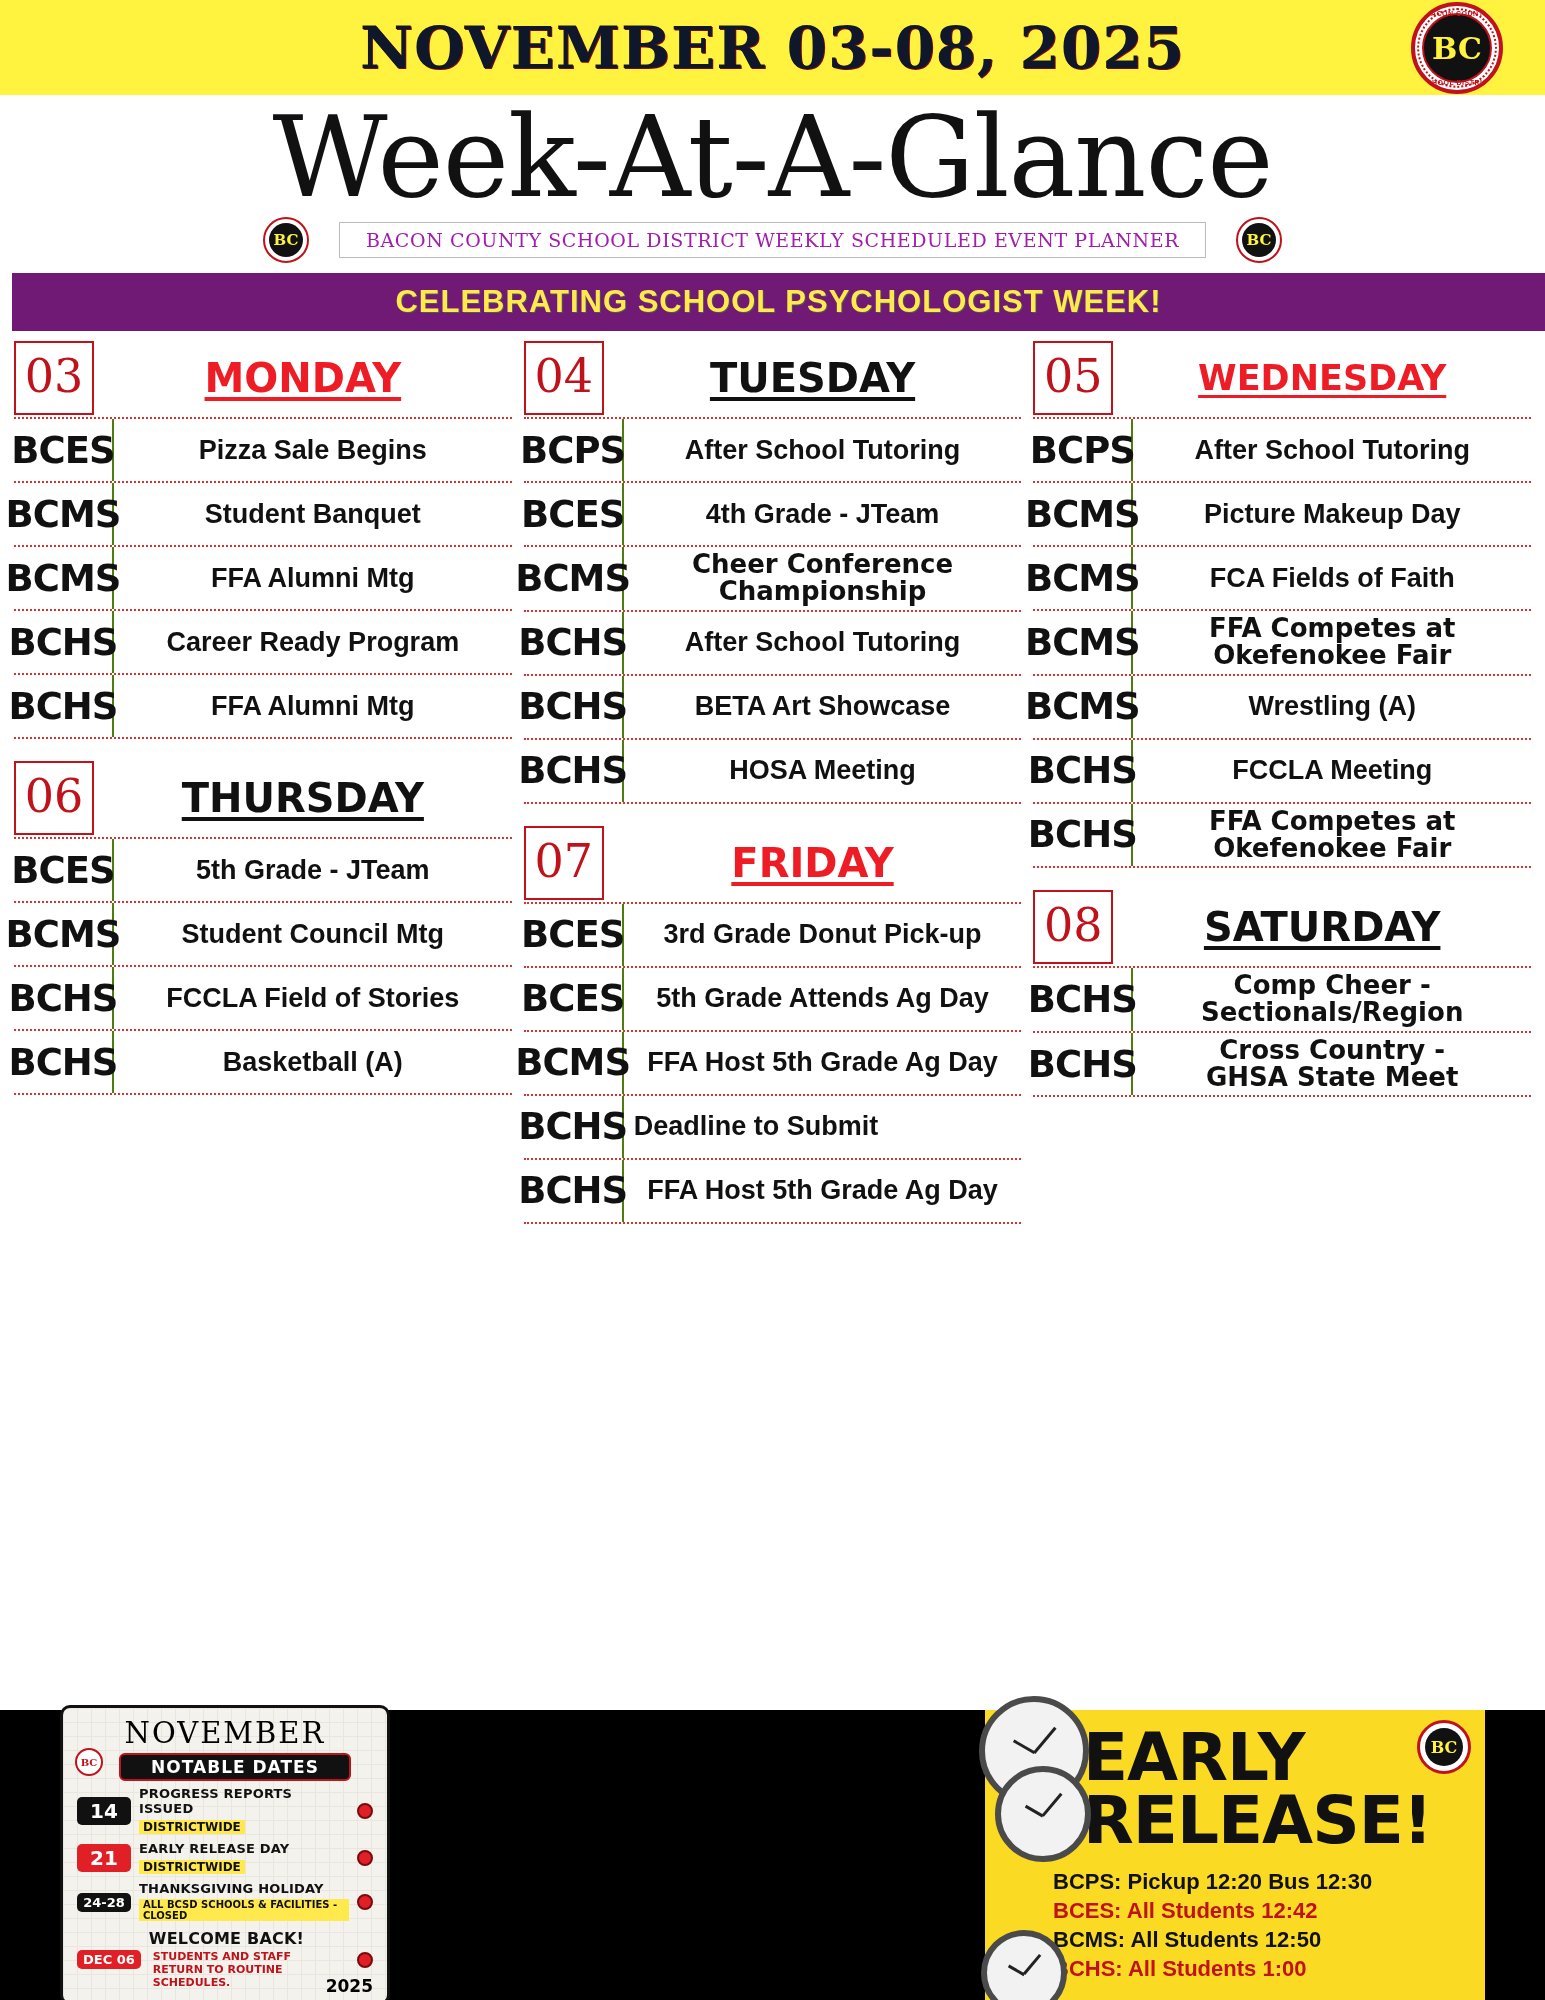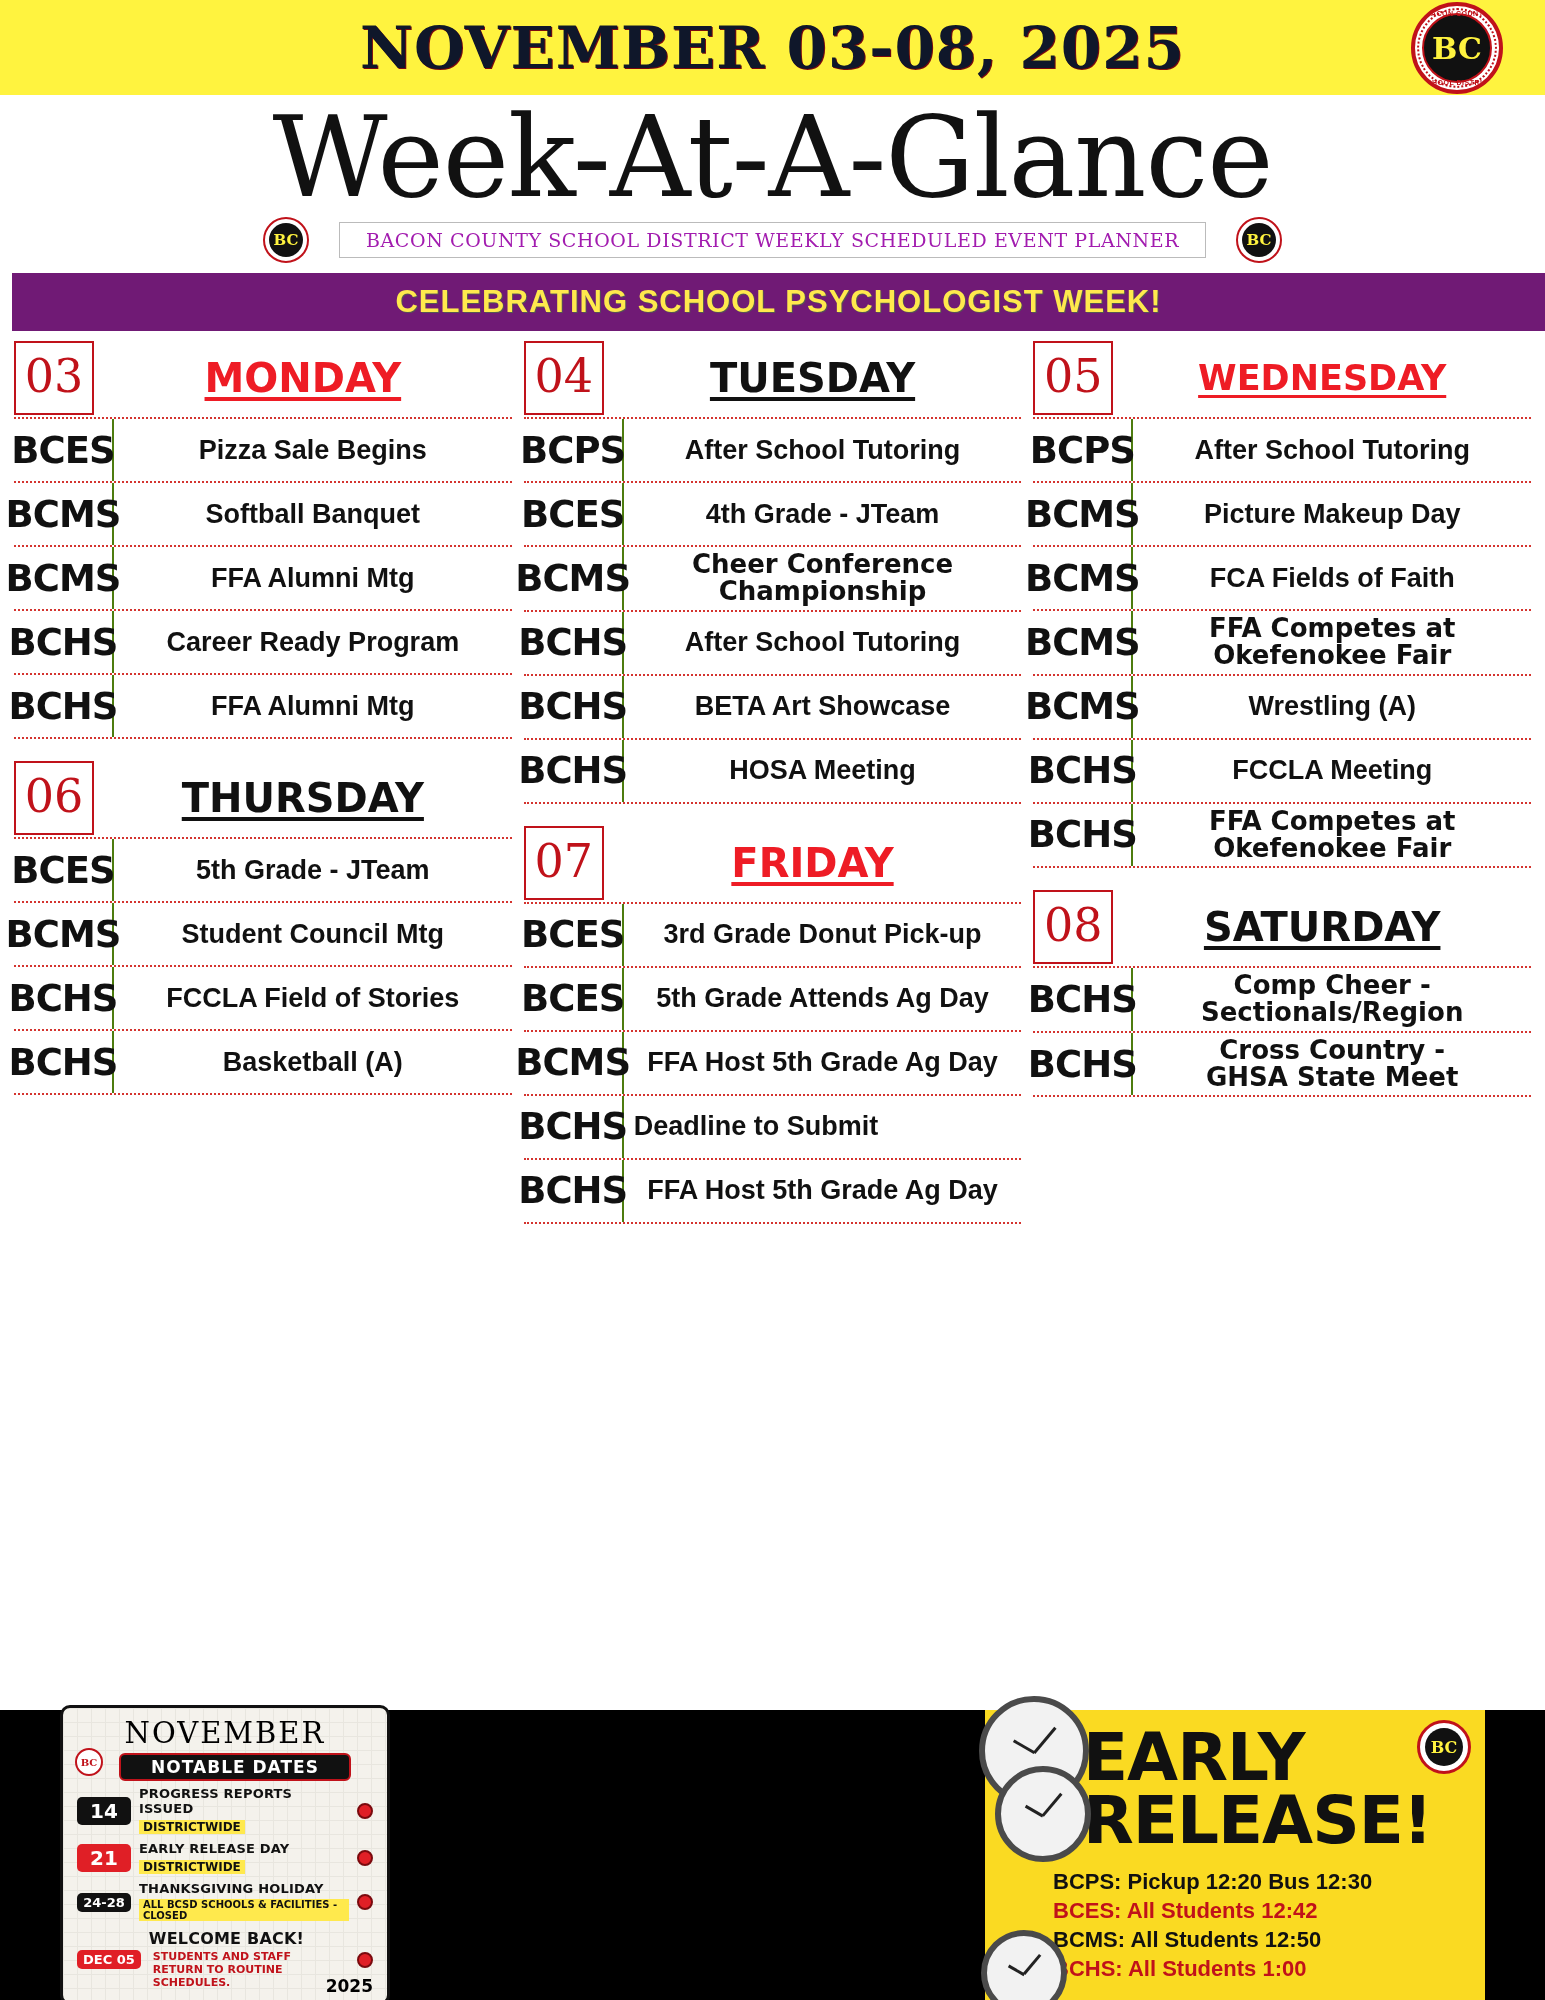--- a/index.html
+++ b/index.html
@@ -359,21 +359,21 @@
       <div class="daynum">03</div>
       <div class="dayname red">MONDAY</div>
     </div>
     <div class="rows">
       <div class="row">
         <div class="school">BCES</div>
         <div class="evt">Pizza Sale Begins</div>
       </div>
       <div class="row">
         <div class="school">BCMS</div>
-        <div class="evt">Softball Banquet</div>
+        <div class="evt">Student Banquet</div>
       </div>
       <div class="row">
         <div class="school">BCMS</div>
         <div class="evt">FFA Alumni Mtg</div>
       </div>
       <div class="row">
         <div class="school">BCHS</div>
         <div class="evt">Career Ready Program</div>
       </div>
       <div class="row">
@@ -580,21 +580,21 @@
     <div class="nd-row">
       <div class="nd-date black small">24-28</div>
       <div class="nd-text">
         <div class="nd-t1">THANKSGIVING HOLIDAY</div>
         <div class="nd-t2" style="font-size:10px">ALL BCSD SCHOOLS &amp; FACILITIES - CLOSED</div>
       </div>
       <div class="pin"></div>
     </div>
 
     <div class="nd-row">
-      <div class="nd-date red small">DEC 05</div>
+      <div class="nd-date red small">DEC 06</div>
       <div class="nd-text">
         <div class="nd-t1" style="font-size:16px">WELCOME BACK!</div>
         <div class="nd-t2 red">STUDENTS AND STAFF RETURN TO ROUTINE SCHEDULES.</div>
       </div>
       <div class="pin"></div>
     </div>
 
     <div class="notable-year">2025</div>
   </div>
 

